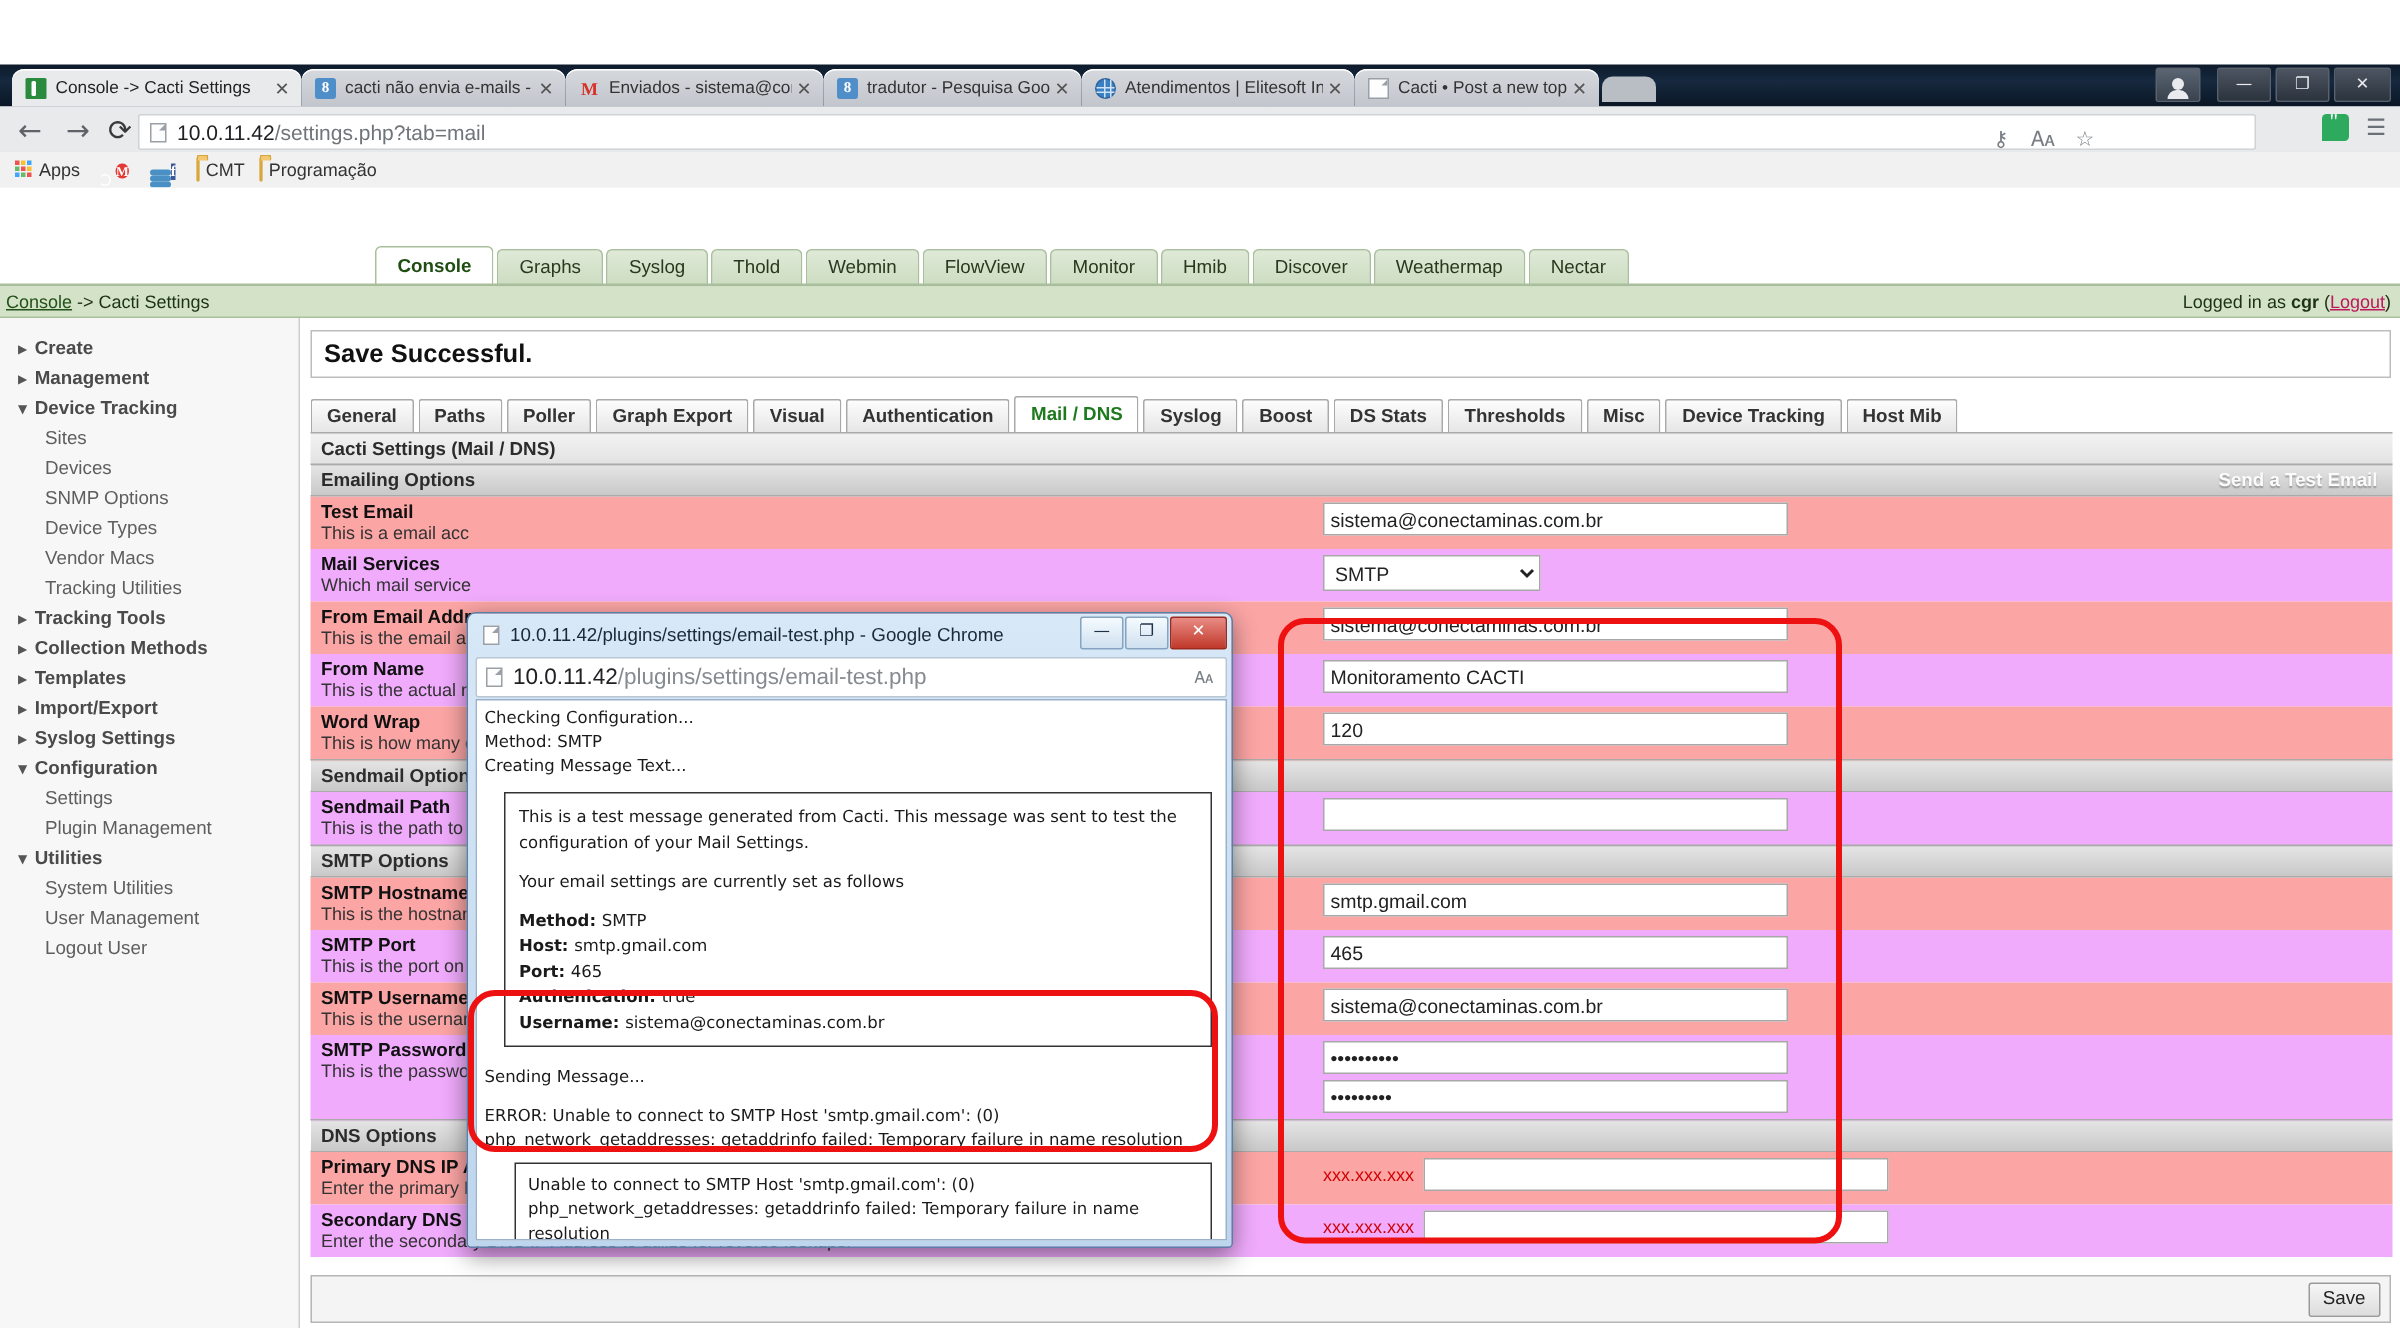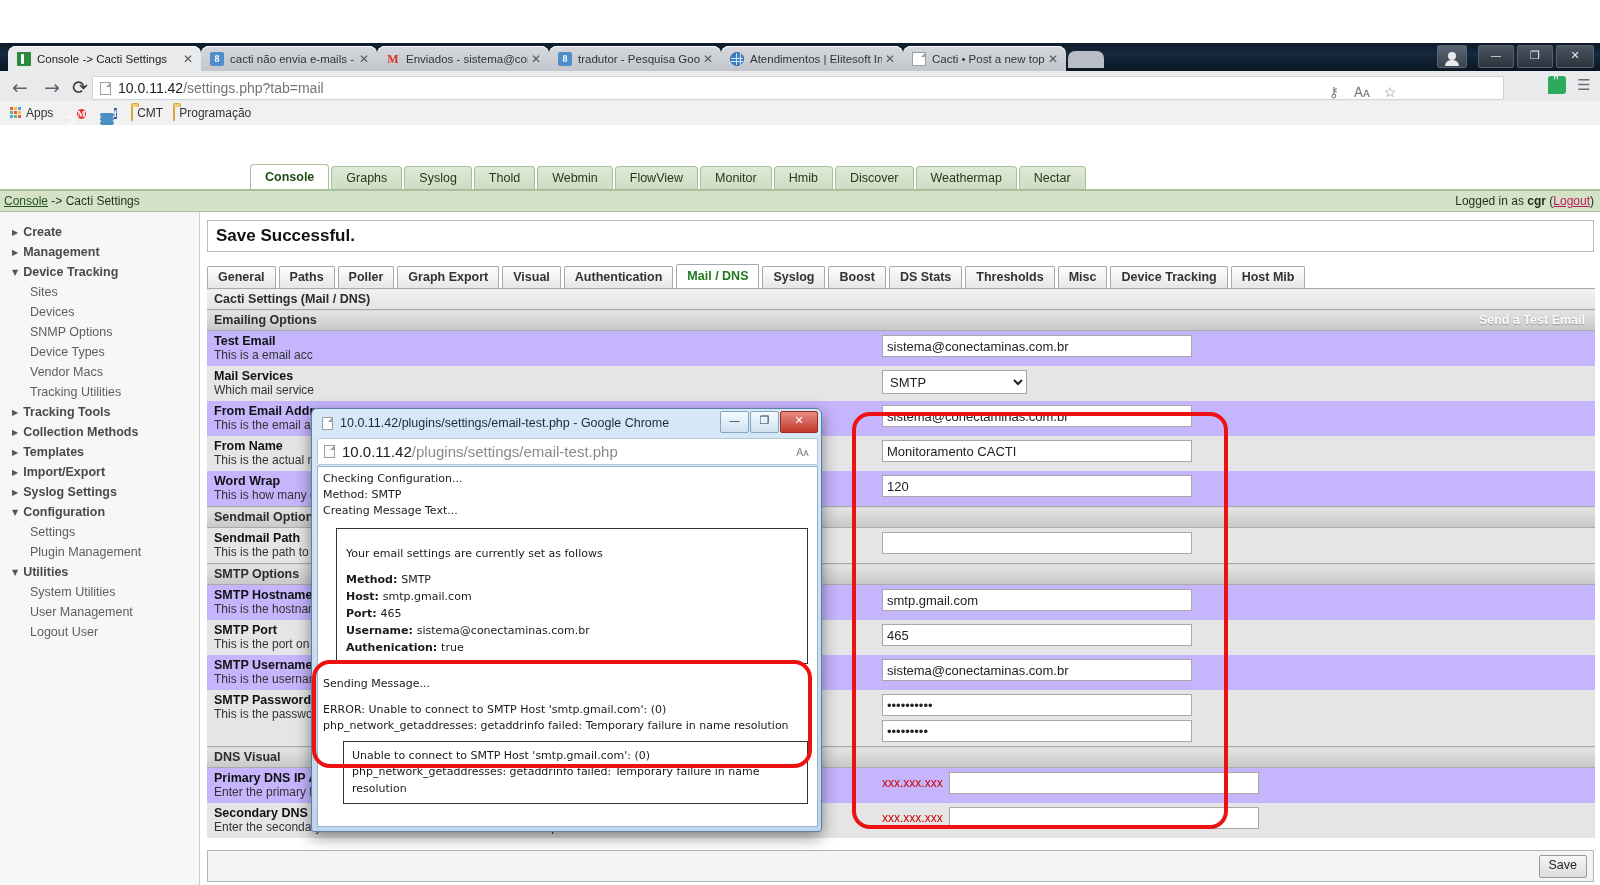--- a/index.html
+++ b/index.html
@@ -142,22 +142,22 @@
   .secthead{
     background:linear-gradient(to bottom,#e4e4e4,#c8c8c8);
     border-top:1px solid #aaa;border-bottom:1px solid #aaa;
     font-size:12.5px;font-weight:bold;color:#2c2c2c;
     padding:3px 0 3px 7px !important;position:relative;
   }
   .secthead a.testlink{
     position:absolute;right:10px;top:3px;font-size:12.5px;font-weight:bold;
     color:#fbfbfb;text-decoration:none;text-shadow:0 1px 1px rgba(0,0,0,.28);
   }
-  .row-a{background:#c4b5fd;}
-  .row-b{background:#e5e5e5;}
+  .row-a{background:#fca5a5;}
+  .row-b{background:#f0abfc;}
   .lbl{font-size:12.5px;font-weight:bold;color:#111;padding:3px 0 0 7px !important;}
   .desc{font-size:12px;color:#333;padding:0 0 4px 7px !important;}
   .fld{padding:4px 0 4px 0 !important;}
   input.txt{
     height:22px;border:1px solid #a8a8a8;background:#fff;
     font-size:13px;color:#222;padding:0 4px;box-sizing:border-box;
     font-family:"Liberation Sans",sans-serif;
   }
   select.sel{
     height:24px;border:1px solid #a8a8a8;background:#fff;
@@ -515,21 +515,21 @@
               <td class="fld"><input class="txt" type="text" readonly="" value="sistema@conectaminas.com.br" style="width: 310px;"></td>
             </tr>
             <tr class="row-b">
               <td>
                 <div class="lbl">SMTP Password</div>
                 <div class="desc">This is the passwo</div>
               </td>
               <td class="fld"><input class="txt" type="text" readonly="" value="••••••••••" style="width: 310px;"><br><input class="txt" type="text" readonly="" value="•••••••••" style="width: 310px; margin-top: 4px;"></td>
             </tr>
             <tr>
-              <td colspan="2" class="secthead"><span>DNS Visual</span></td>
+              <td colspan="2" class="secthead"><span>DNS Options</span></td>
             </tr>
             <tr class="row-a">
               <td>
                 <div class="lbl">Primary DNS IP Address</div>
                 <div class="desc">Enter the primary DNS IP Address to utilize for reverse lookups.</div>
               </td>
               <td class="fld">
                 <div style="display: flex; align-items: center;">
                   <span class="redtext">xxx.xxx.xxx</span>
                   <input class="txt" type="text" readonly="" style="width: 310px;">
@@ -568,29 +568,30 @@
       <div id="popup-omni">
         <span class="pgicon fav-page"></span>
         <span class="purl"><span>10.0.11.42</span><span class="dim">/plugins/settings/email-test.php</span></span>
         <span class="tricon">🗛</span>
       </div>
       <div id="popup-body">
         <div class="pre">Checking Configuration...
 Method: SMTP
 Creating Message Text...</div>
         <div class="msgbox">
+          <div>This is a test message generated from Cacti. This message was sent to test the configuration of your Mail Settings.</div>
           <div class="spacer8"></div>
           <div>Your email settings are currently set as follows</div>
           <div class="spacer8"></div>
           <div id="popup-kv">
               <div><b>Method: </b><span>SMTP</span></div>
               <div><b>Host: </b><span>smtp.gmail.com</span></div>
               <div><b>Port: </b><span>465</span></div>
+              <div><b>Authenication: </b><span>true</span></div>
               <div><b>Username: </b><span>sistema@conectaminas.com.br</span></div>
-              <div><b>Authenication: </b><span>true</span></div>
             </div>
         </div>
         <div class="errsec">
           <div>Sending Message...</div>
           <div class="spacer8"></div>
           <div>ERROR: Unable to connect to SMTP Host 'smtp.gmail.com': (0) php_network_getaddresses: getaddrinfo failed: Temporary failure in name resolution</div>
           <div class="errbox">Unable to connect to SMTP Host 'smtp.gmail.com': (0) php_network_getaddresses: getaddrinfo failed: Temporary failure in name resolution</div>
         </div>
       </div>
     </div>

